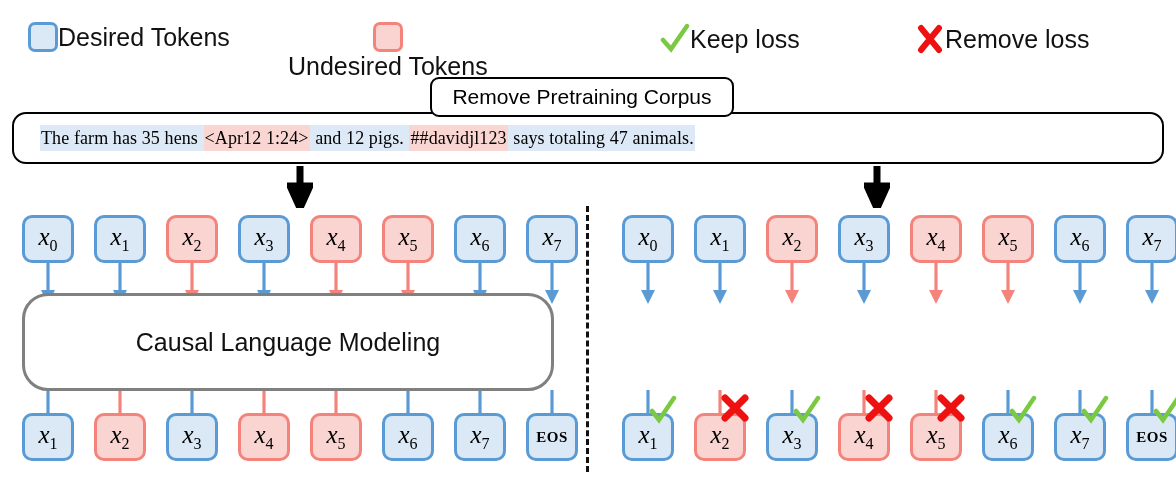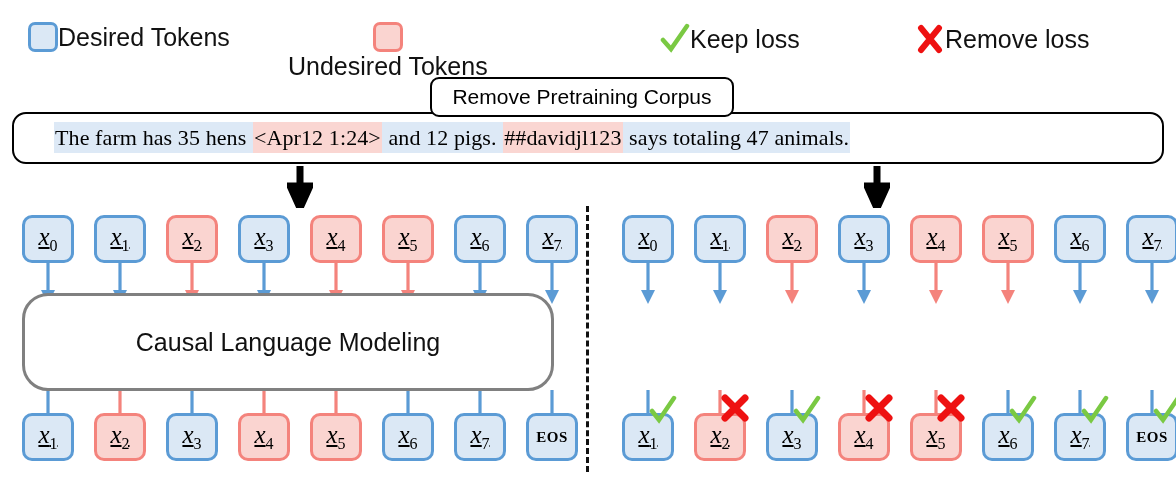--- a/index.html
+++ b/index.html
@@ -15,22 +15,22 @@
   .legend-label{font-size:25px;margin-left:0;white-space:nowrap;color:#111;}
   .mark{width:30px;height:34px;display:block;}
 
   
   #corpus-title{position:absolute;left:430px;top:77px;width:300px;height:36px;
      border:2px solid #000;border-radius:9px;background:#fff;z-index:4;
      display:flex;align-items:center;justify-content:center;font-size:21px;}
   #corpus-box{position:absolute;left:12px;top:112px;width:1152px;height:52px;
      border:2.5px solid #000;border-radius:14px;background:#fff;box-sizing:border-box;
      display:flex;align-items:center;z-index:3;}
-  #corpus-text{font-family:"Liberation Serif", serif;font-size:22px;white-space:nowrap;
-     padding-left:40px;letter-spacing:.1px;}
+  #corpus-text{font-family:"Liberation Serif", serif;font-size:18px;white-space:nowrap;
+     padding-left:26px;letter-spacing:.1px;}
   #corpus-text span{padding:3px 1px;}
   .hl-blue{background:#dde9f6;}
   .hl-red{background:#fad6d2;}
 
   
   .bigarrow{position:absolute;width:26px;height:42px;z-index:2;}
 
   
   .panel{position:absolute;top:205px;height:268px;}
   #panel-left{left:8px;width:560px;}
@@ -40,21 +40,21 @@
      border-left:3px dashed #111;}
 
   .tokrow{position:absolute;left:0;width:100%;height:50px;}
   .tokrow.top{top:10px;}
   .tokrow.bottom{top:208px;}
 
   .tok{position:absolute;width:52px;height:48px;border-radius:10px;box-sizing:border-box;
        display:flex;align-items:center;justify-content:center;}
   .tok.blue{background:#dbe8f5;border:3px solid #5b9bd5;}
   .tok.red{background:#fad4d0;border:3px solid #f4837c;}
-  .tok .lbl{font-family:"Liberation Serif", serif;font-style:italic;font-size:25px;line-height:1;text-decoration:underline;}
+  .tok .lbl{font-family:"Liberation Serif", serif;font-style:italic;font-size:25px;line-height:1;}
   .tok .lbl sub{font-size:16px;font-style:normal;}
   .tok .eos{font-family:"Liberation Serif", serif;font-weight:bold;font-size:15px;
              font-style:normal;letter-spacing:.5px;}
 
   .model{position:absolute;left:14px;top:88px;width:532px;height:98px;
      border:3px solid #808080;border-radius:26px;background:#fff;box-sizing:border-box;
      display:flex;align-items:center;justify-content:center;}
   .model-label{font-size:25px;color:#111;}
 
   .conn{position:absolute;width:22px;height:44px;}

